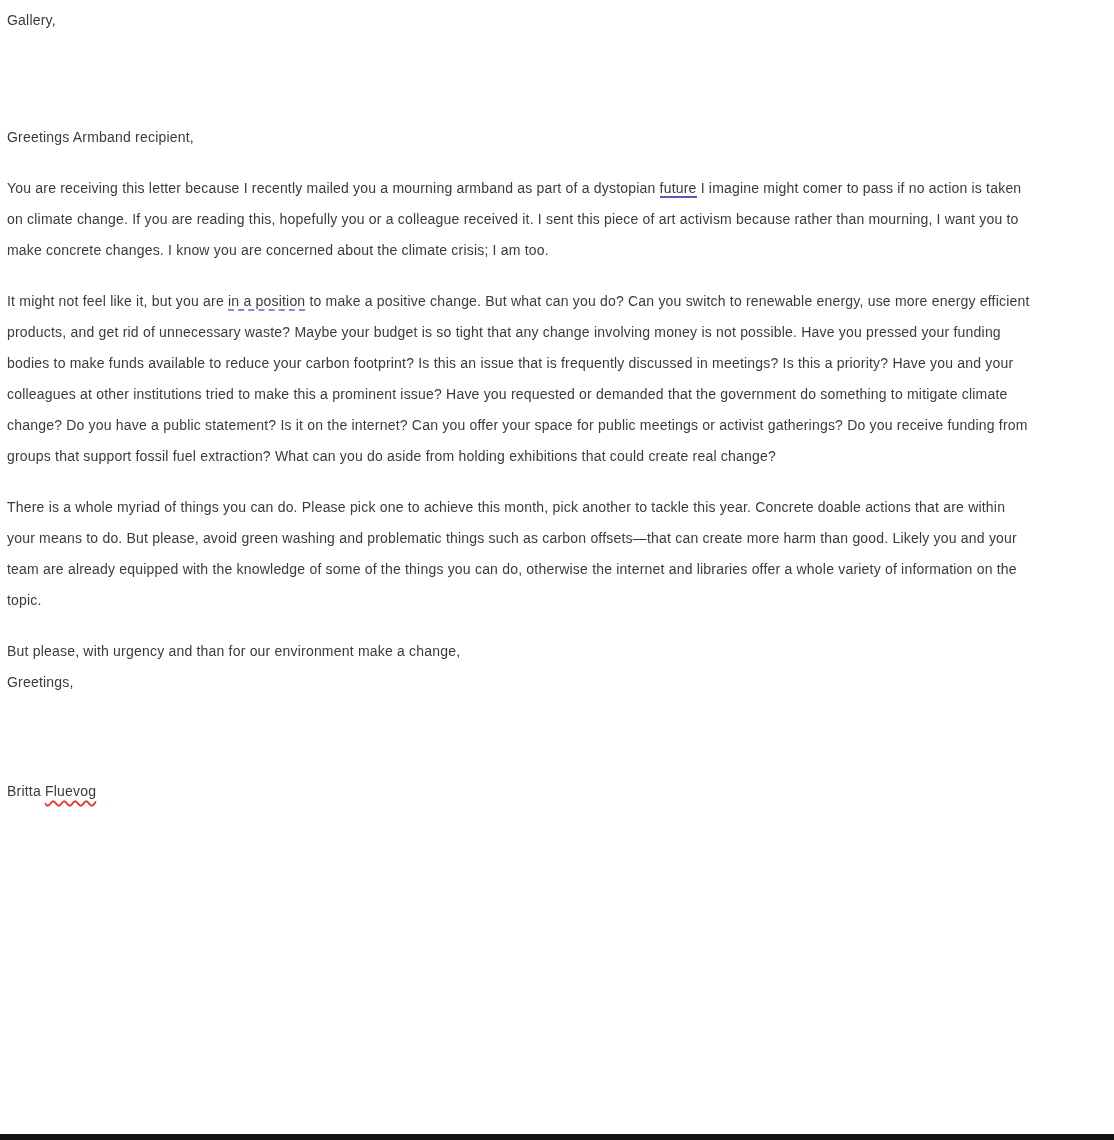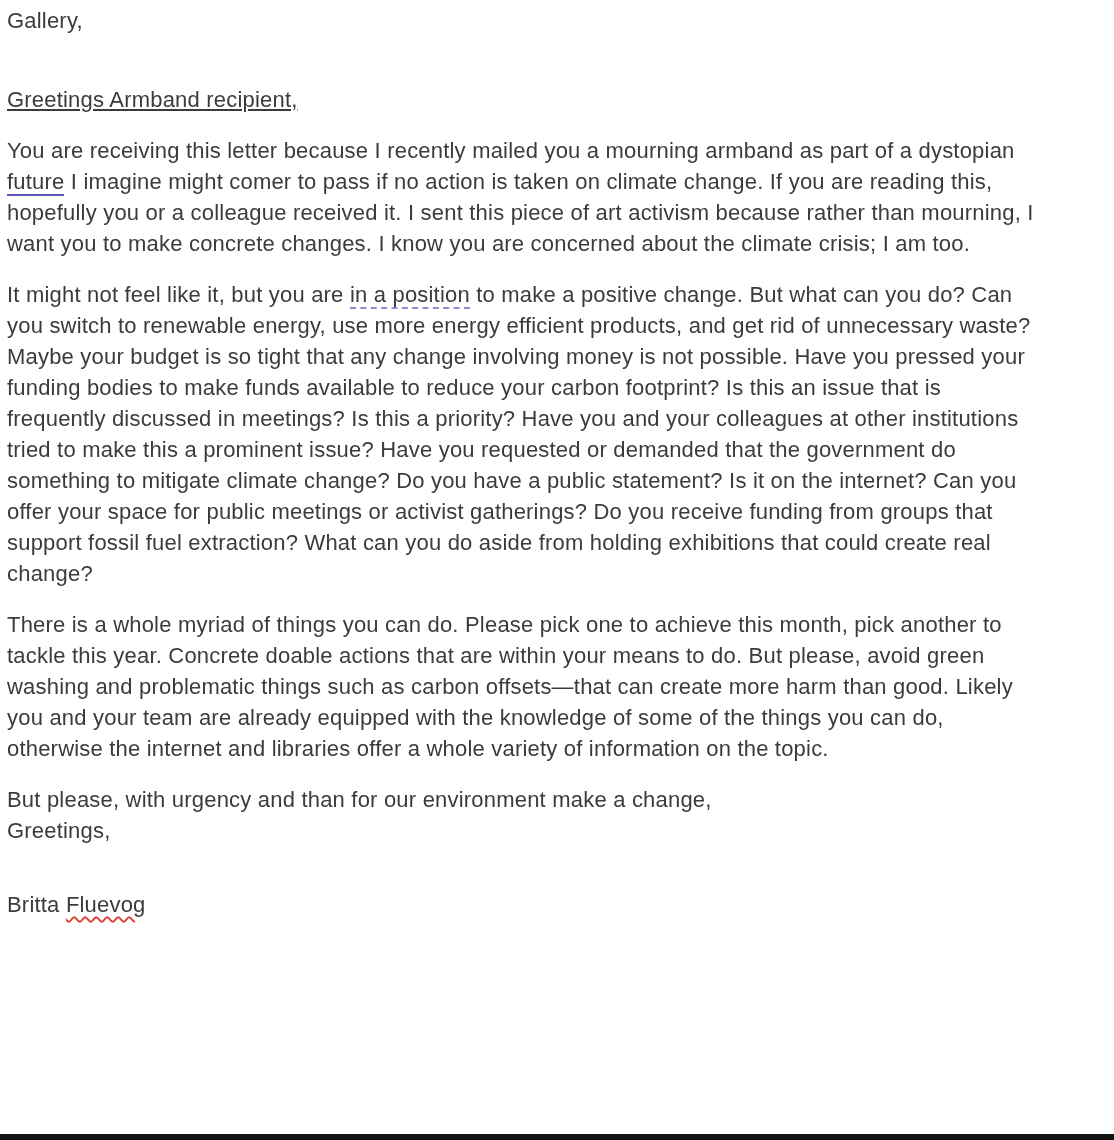--- a/index.html
+++ b/index.html
@@ -10,29 +10,29 @@
     height: 1140px;
     overflow: hidden;
   }
   .page {
     position: relative;
     box-sizing: border-box;
     width: 1114px;
     height: 1140px;
     padding: 5px 80px 0 7px;
     font-family: "Liberation Sans", sans-serif;
-    font-size: 22px;
+    font-size: 14px;
     line-height: 31px;
     color: #3b3b3b;
     letter-spacing: 0.2px;
   }
   p { margin: 0; }
-  .gap-2 { margin-top: 48px; text-decoration: underline; }   
+  .gap-2 { margin-top: 86px; }   
   .gap-1 { margin-top: 20px; }   
-  .gap-3 { margin-top: 43px; }   
+  .gap-3 { margin-top: 78px; }   
   .link-underline {
     border-bottom: 2px solid #5a5ab8;
     padding-bottom: 0px;
   }
   .grammar-underline {
     border-bottom: 2px dashed #8a8ad6;
     padding-bottom: 0px;
     cursor: pointer;
   }
   .spell-error {

